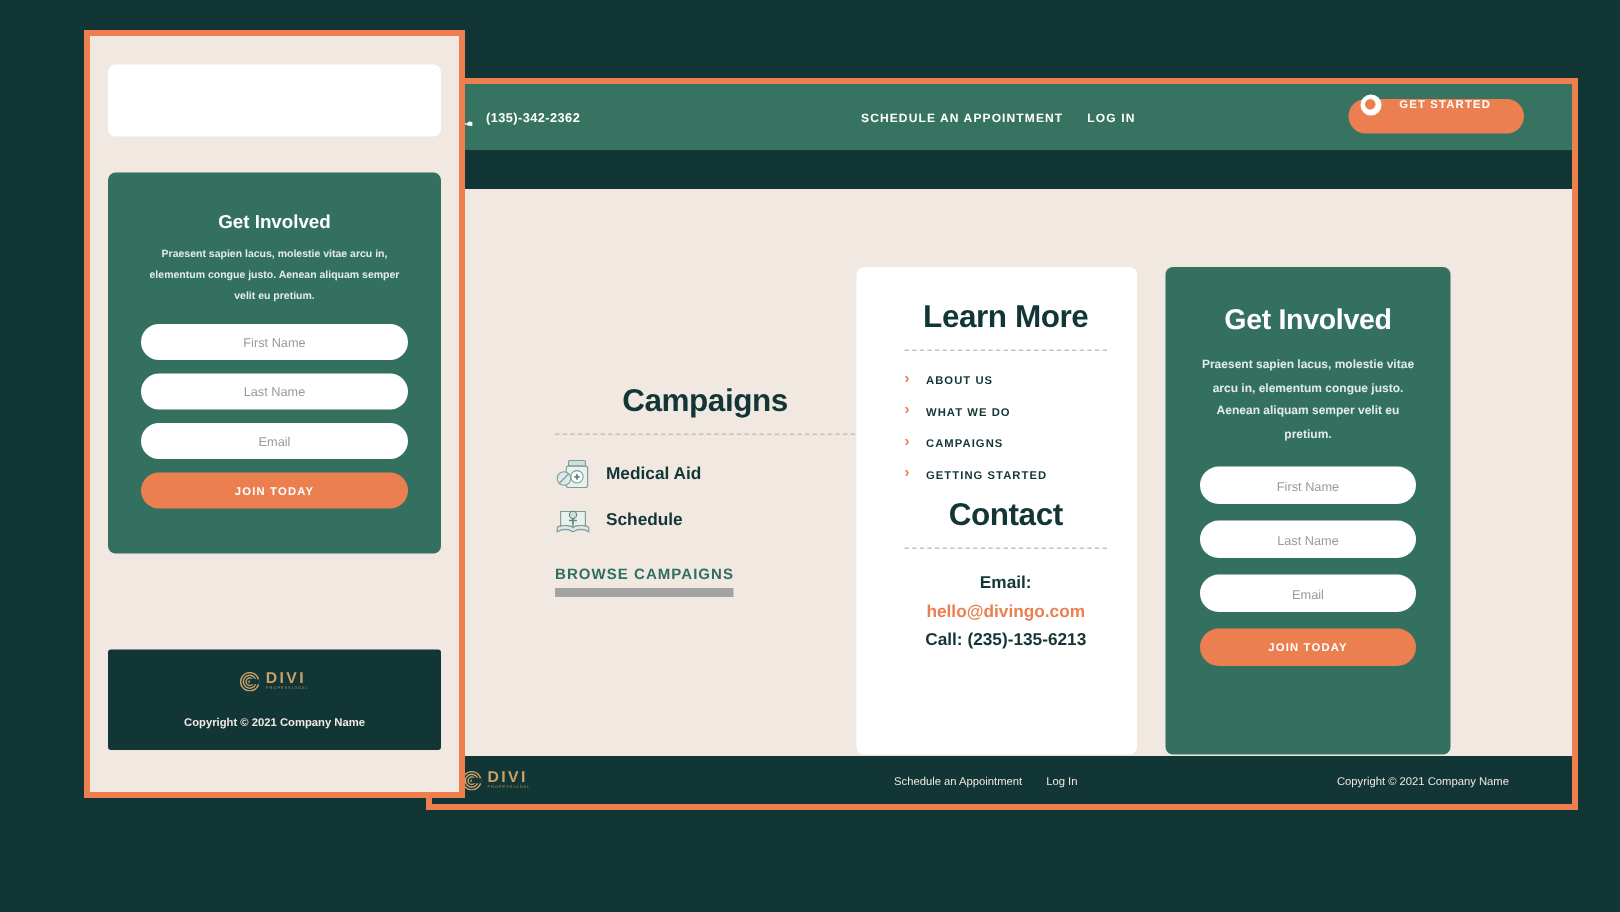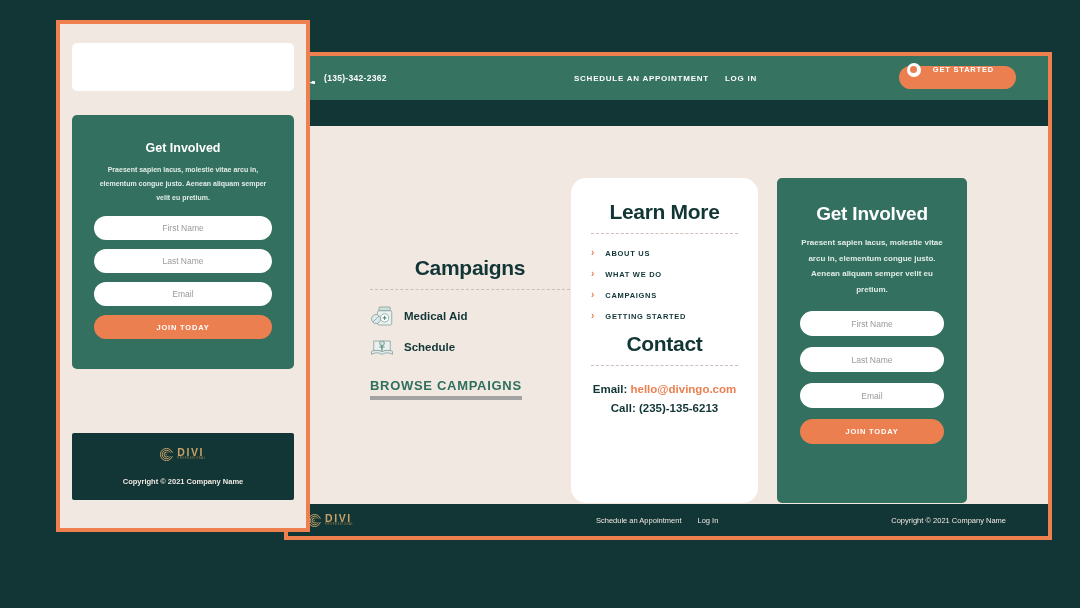--- a/index.html
+++ b/index.html
@@ -61,30 +61,30 @@
     font-size:21px; font-weight:700; color:#123536;
     text-align:center; letter-spacing:-0.3px; margin-bottom:9px;
   }
   .col-rule { border-top:1px dashed #cdbfb7; margin-bottom:14px; }
   .camp-item { display:flex; align-items:center; gap:10px; margin-bottom:7px; }
   .camp-ico { width:24px; height:24px; flex:0 0 auto; }
   .camp-ico svg { display:block; width:24px; height:24px; }
   .camp-label { font-size:11.5px; font-weight:700; color:#123536; }
   .browse-link {
     display:inline-block; margin-top:12px;
-    font-size:13px; font-weight:700; letter-spacing:0.7px;
+    font-size:10px; font-weight:700; letter-spacing:0.7px;
     color:#2f6f5d; text-decoration:none;
-    border-bottom:4px solid #a3a3a3; padding-bottom:3px;
+    border-bottom:6px solid #a3a3a3; padding-bottom:3px;
   }
 
   .card-learn {
     position:absolute; left:283px; top:52px;
     width:187px; height:325px;
-    background:#ffffff; border-radius:15px;
-    padding:22px 20px 0 20px;
+    background:#ffffff; border-radius:5px;
+    padding:22px 20px 0 32px;
   }
   .learn-list { margin-top:2px; }
   .learn-item { display:flex; align-items:center; gap:11px; margin-bottom:11px; text-decoration:none; }
   .chev { color:#ec7f50; font-size:10px; font-weight:700; line-height:1; }
   .learn-label { font-size:7.5px; font-weight:700; letter-spacing:0.7px; color:#123536; }
   .contact-block { margin-top:4px; }
   .contact-line { text-align:center; font-size:11.5px; font-weight:700; color:#123536; line-height:1.65; }
   .contact-line a { color:#ec7f50; text-decoration:none; font-weight:700; }
 
   .card-involved {

